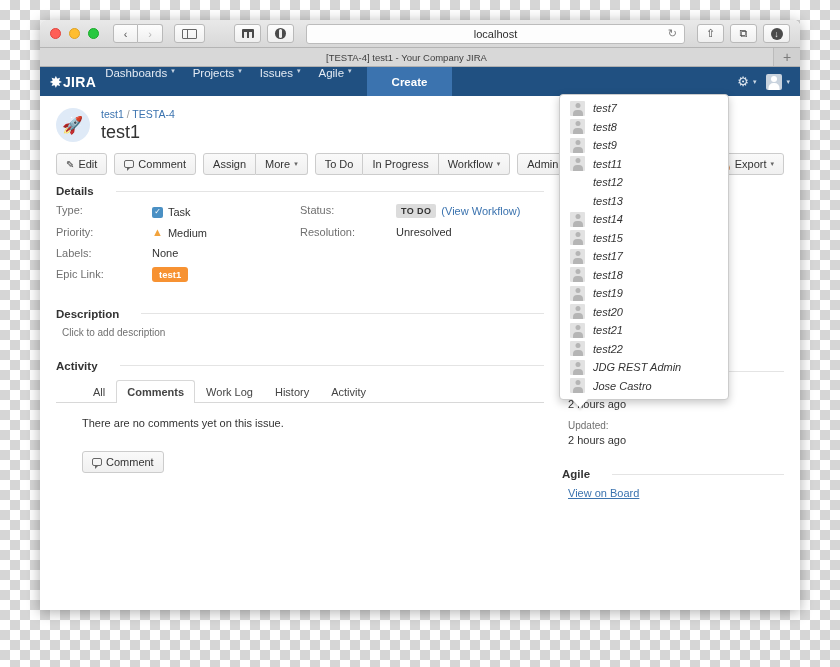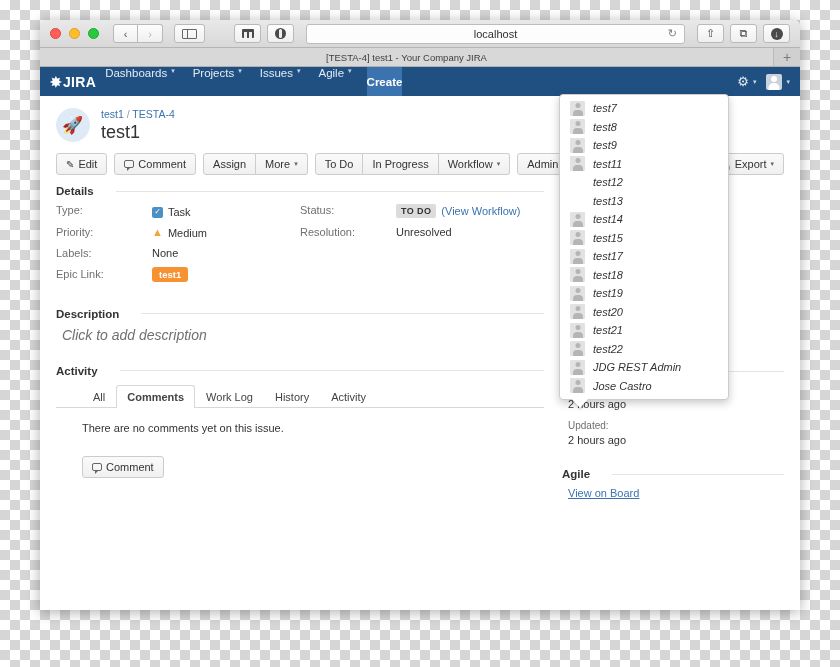--- a/index.html
+++ b/index.html
@@ -131,21 +131,21 @@
   #jira-logo { display: flex; align-items: center; color: #fff; font-weight: bold; font-size: 14px; letter-spacing: .3px; }
   #jira-logo .mark { font-size: 14px; margin-right: 1px; }
   .navitem {
     color: #e3eaf3; font-size: 11.5px;
     padding: 0 9px; height: 29px;
     display: flex; align-items: flex-start; gap: 4px;
   }
   .navitem .caret { font-size: 7px; opacity: .85; }
   #create-btn {
     background: #3b73af; color: #fff; font-size: 11.5px; font-weight: bold;
-    height: 29px; padding: 0 0;
+    height: 29px; padding: 0 25px;
     display: flex; align-items: center;
     margin-left: 6px;
   }
   #nav-right { margin-left: auto; display: flex; align-items: center; gap: 10px; }
   .gear-icon { color: #dfe7f0; font-size: 13px; }
   .avatar-sq { width: 16px; height: 16px; background: #c9d3de; border-radius: 2px; position: relative; overflow:hidden; }
   .avatar-sq::before { content:""; position:absolute; left:50%; top:2px; transform:translateX(-50%); width:6px; height:6px; border-radius:50%; background:#fff; }
   .avatar-sq::after { content:""; position:absolute; left:50%; bottom:0; transform:translateX(-50%); width:11px; height:7px; border-radius:5px 5px 0 0; background:#fff; }
   .mini-caret { color:#cdd8e4; font-size:7px; }
 
@@ -214,21 +214,21 @@
     font-size: 9px; font-weight: bold; letter-spacing: .4px;
     padding: 2px 5px; border-radius: 2px;
   }
   .link { color: #3b73af; text-decoration: none; }
   .epic-lozenge {
     background: #f79232; color: #fff;
     font-size: 9.5px; font-weight: bold;
     padding: 2px 7px; border-radius: 3px;
   }
 
-  #desc-placeholder { font-size: 14px; font-style: italic; color: #707070; padding-left: 6px; }
+  #desc-placeholder { font-size: 10px; color: #707070; padding-left: 6px; }
 
   #activity-block { margin-top: 22px; }
   #activity-tabs { display: flex; border-bottom: 1px solid #d8d8d8; padding-left: 26px; }
   .atab {
     font-size: 11px; color: #444;
     padding: 5px 10px 5px 10px;
     border: 1px solid transparent; border-bottom: none;
     position: relative; top: 1px;
   }
   .atab.active { background: #fff; border-color: #d8d8d8; font-weight: bold; border-radius: 3px 3px 0 0; }

